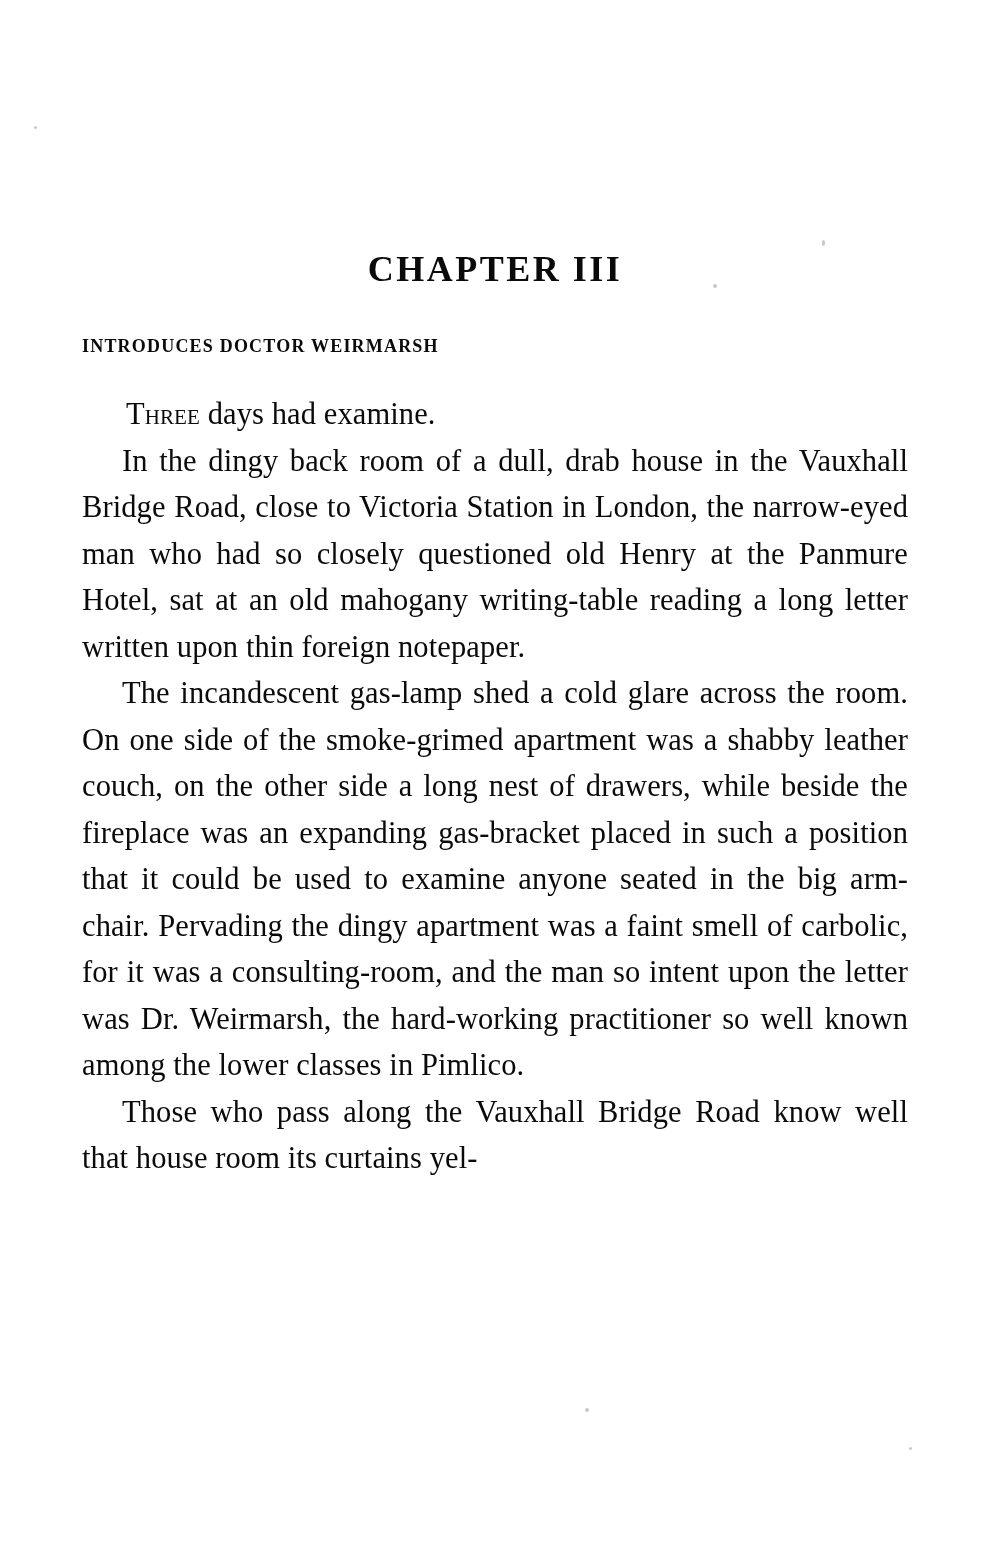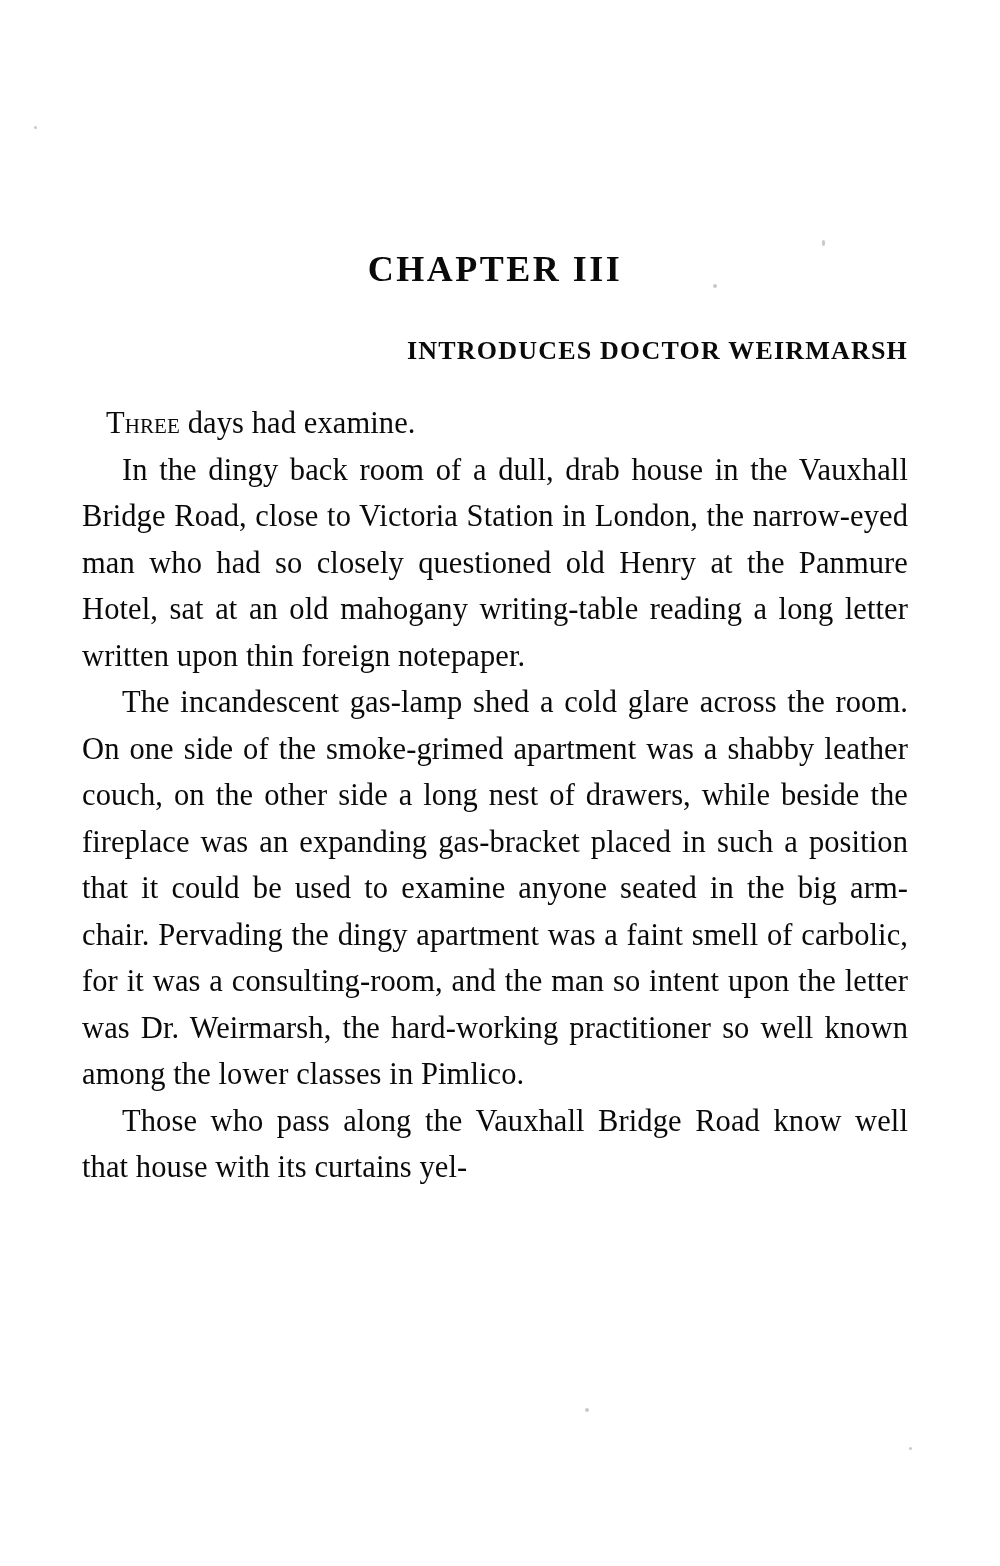--- a/index.html
+++ b/index.html
@@ -30,22 +30,22 @@
   }
   .chapter-title {
     text-align: center;
     font-size: 36px;
     letter-spacing: 2.5px;
     font-weight: 700;
     margin: 0 0 46px 0;
     font-family: "Liberation Serif", serif;
   }
   .chapter-subtitle {
-    text-align: right;
-    font-size: 26px;
+    text-align: left;
+    font-size: 18px;
     letter-spacing: 1.2px;
     font-weight: 700;
     margin: 0 0 34px 0;
     font-family: "Liberation Serif", serif;
   }
   .body-text p {
     margin: 0;
     font-size: 30.5px;
     line-height: 46.5px;
     text-align: justify;
@@ -55,20 +55,21 @@
   }
   .body-text p.indent {
     text-indent: 40px;
   }
   .body-text p:last-child {
     text-align: justify;
   }
   .smallcaps-lead {
     font-variant: small-caps;
     font-size: 30.5px;
+    margin-left: 20px;
   }
   .first-para {
     text-indent: 24px;
   }
   .page-number {
     position: absolute;
     top: 1408px;
     left: 0;
     width: 1000px;
     text-align: center;
@@ -101,19 +102,19 @@
     <h2 class="chapter-subtitle">INTRODUCES DOCTOR WEIRMARSH</h2>
 
     <div class="body-text">
 
       <p class="first-para"><span class="smallcaps-lead">Three</span><span> days had examine.</span></p>
 
       <p class="indent">In the dingy back room of a dull, drab house in the Vauxhall Bridge Road, close to Victoria Station in London, the narrow-eyed man who had so closely questioned old Henry at the Panmure Hotel, sat at an old mahogany writing-table reading a long letter written upon thin foreign notepaper.</p>
 
       <p class="indent">The incandescent gas-lamp shed a cold glare across the room.  On one side of the smoke-grimed apartment was a shabby leather couch, on the other side a long nest of drawers, while beside the fireplace was an expanding gas-bracket placed in such a position that it could be used to examine anyone seated in the big arm-chair. Pervading the dingy apartment was a faint smell of carbolic, for it was a consulting-room, and the man so intent upon the letter was Dr. Weirmarsh, the hard-working practitioner so well known among the lower classes in Pimlico.</p>
 
-      <p class="indent">Those who pass along the Vauxhall Bridge Road know well that house with its curtains yel-</p>
+      <p class="indent">Those who pass along the Vauxhall Bridge Road know well that house room its curtains yel-</p>
 
     </div>
   </div>
 
 
 </div>
 
 </body></html>

